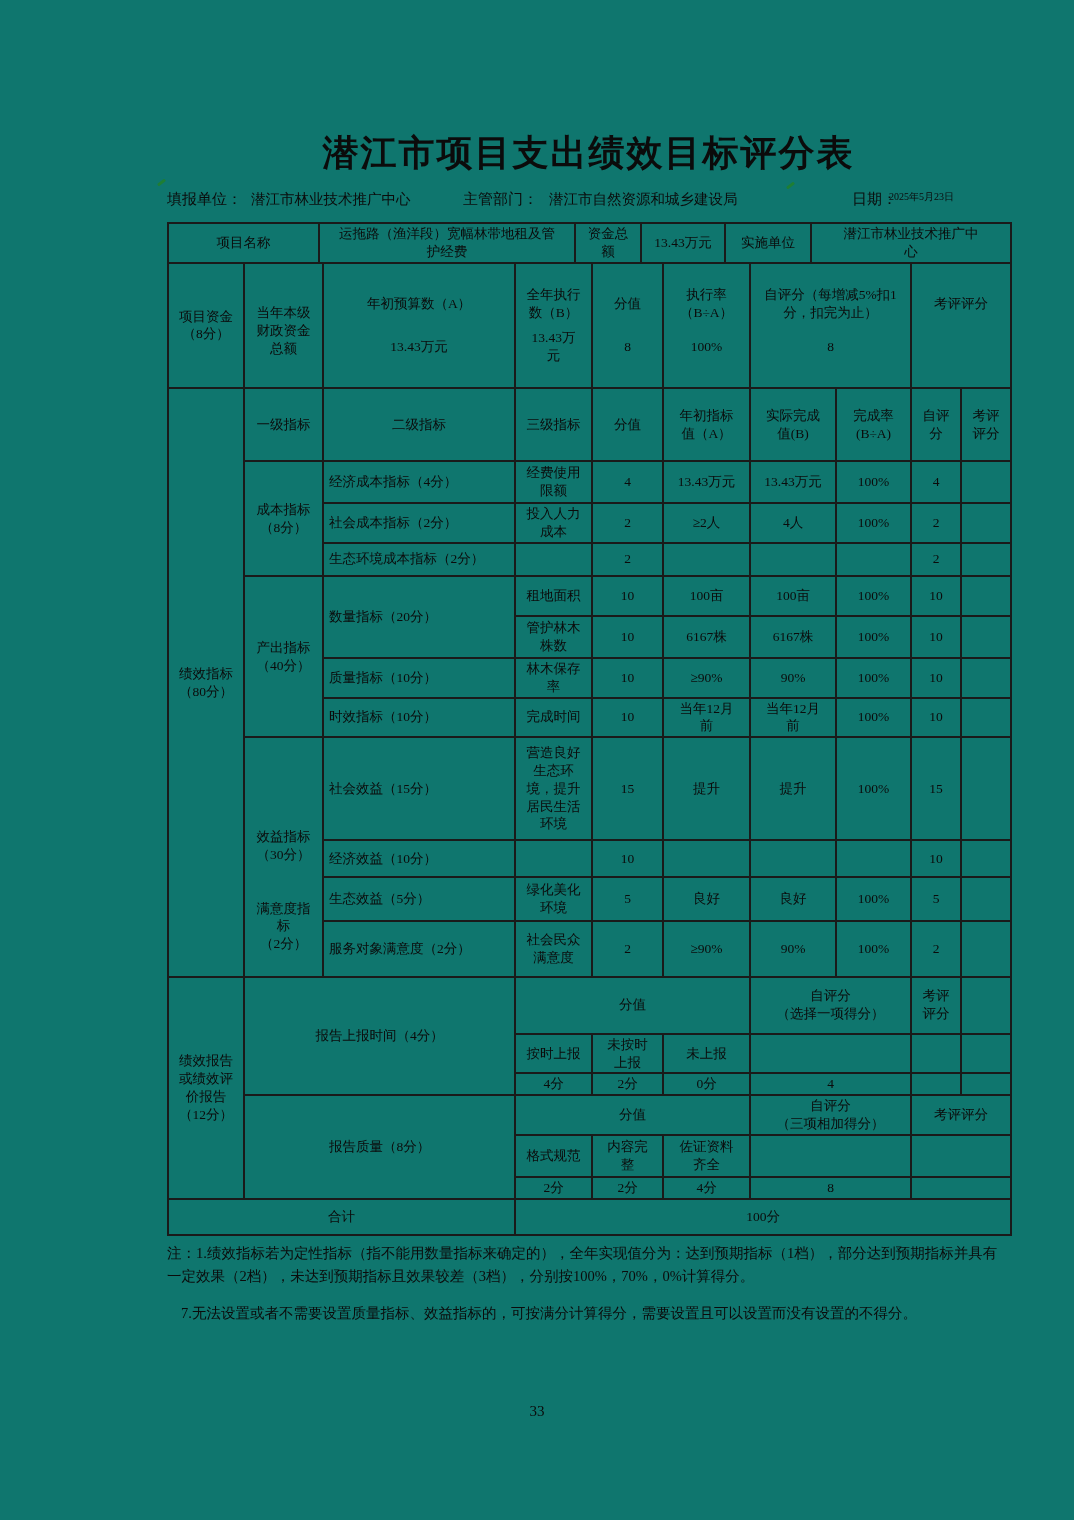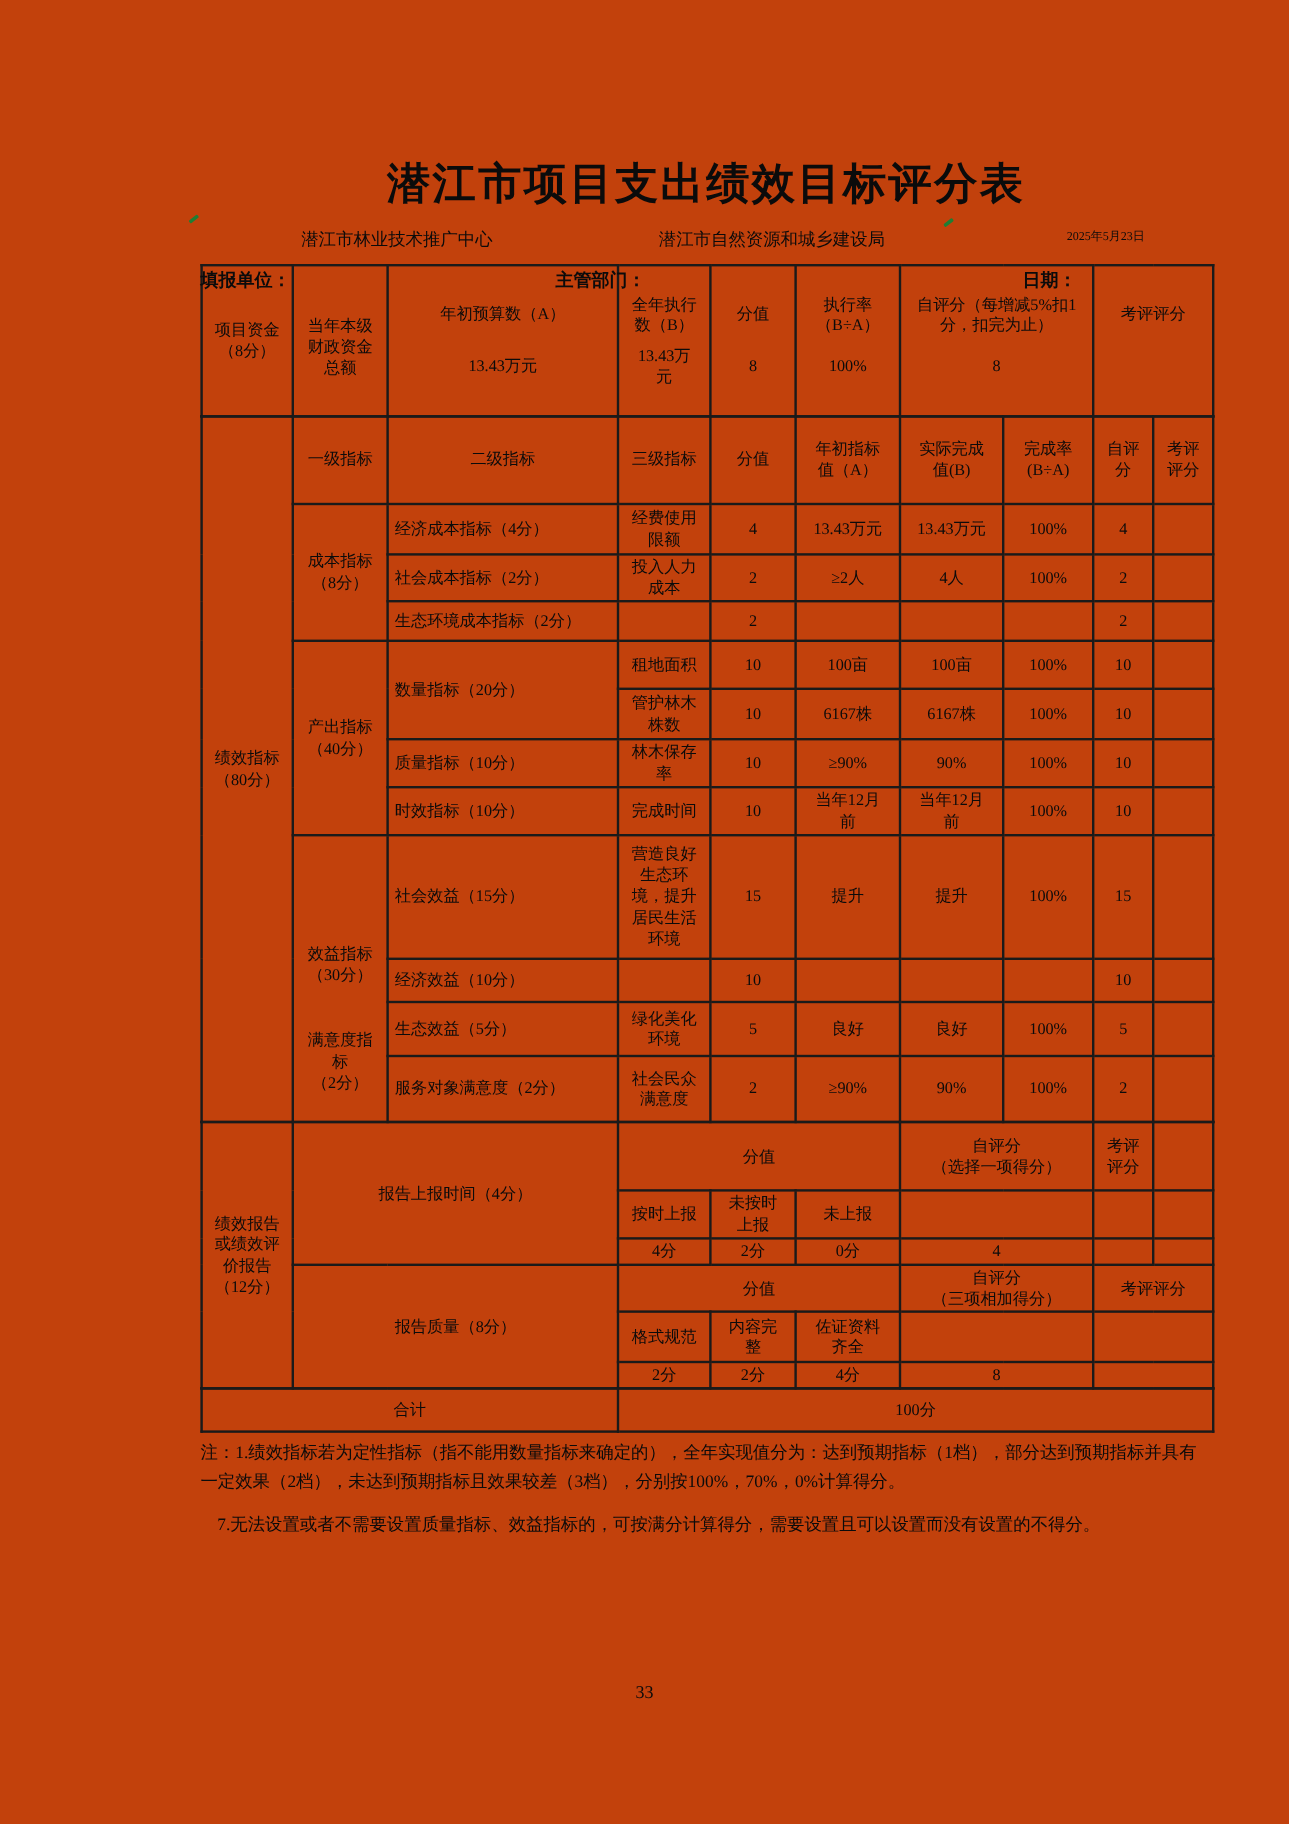--- a/index.html
+++ b/index.html
@@ -1,19 +1,19 @@
 <!DOCTYPE html>
 <html><head>
 <meta charset="utf-8">
 <style>
   html,body{margin:0;padding:0;background:#ffffff;}
   .page{
     position:relative;
     width:1074px;height:1520px;
-    background:#c2410c;
+    background:#0f766e;
     color:#0b0b0b;
     font-family:"Liberation Serif","DejaVu Serif",serif;
     overflow:hidden;
   }
   .title{
     margin:130px 0 0 167px;
     width:843px;
     text-align:center;
     font-size:36px;
     font-weight:bold;
@@ -21,21 +21,21 @@
     line-height:46px;
     white-space:pre-line;
   }
   .meta{
     position:relative;
     margin:12px 0 0 167px;
     width:843px;height:26px;
     font-size:15px;
   }
   .meta span{position:absolute;top:2px;white-space:nowrap;}
-  .m-label{font-weight:bold;margin-top:34px;}
+  .m-label{font-weight:normal;}
   .m-value{font-weight:normal;font-size:14.5px;}
   .m-date{font-size:10px;}
   .green-mark{
     position:absolute;
     width:9px;height:3px;
     background:#1e7e34;
     transform:rotate(-38deg);
     border-radius:1px;
   }
   .gm1{left:157px;top:181px;}
@@ -96,20 +96,43 @@
     <span class="m-label" style="left:0px">填报单位：</span>
     <span class="m-value" style="left:84px">潜江市林业技术推广中心</span>
     <span class="m-label" style="left:296px">主管部门：</span>
     <span class="m-value" style="left:382px">潜江市自然资源和城乡建设局</span>
     <span class="m-label" style="left:685px">日期：</span>
     <span class="m-value m-date" style="left:722px">2025年5月23日</span>
   </div>
 
   <div class="tbl-wrap">
 
+    <table class="first">
+      <colgroup>
+          <col style="width:151px">
+          <col style="width:256px">
+          <col style="width:66px">
+          <col style="width:84px">
+          <col style="width:86px">
+          <col style="width:200px">
+        </colgroup>
+      <tbody>
+          <tr style="height:36px">
+        <td>项目名称</td>
+        <td>运拖路（渔洋段）宽幅林带地租及管
+护经费</td>
+        <td>资金总
+额</td>
+        <td>13.43万元</td>
+        <td>实施单位</td>
+        <td>潜江市林业技术推广中
+心</td>
+      </tr>
+    </tbody>
+      </table>
 
     <table>
       <colgroup>
           <col style="width:76px">
           <col style="width:79px">
           <col style="width:192px">
           <col style="width:77px">
           <col style="width:71px">
           <col style="width:87px">
           <col style="width:86px">

